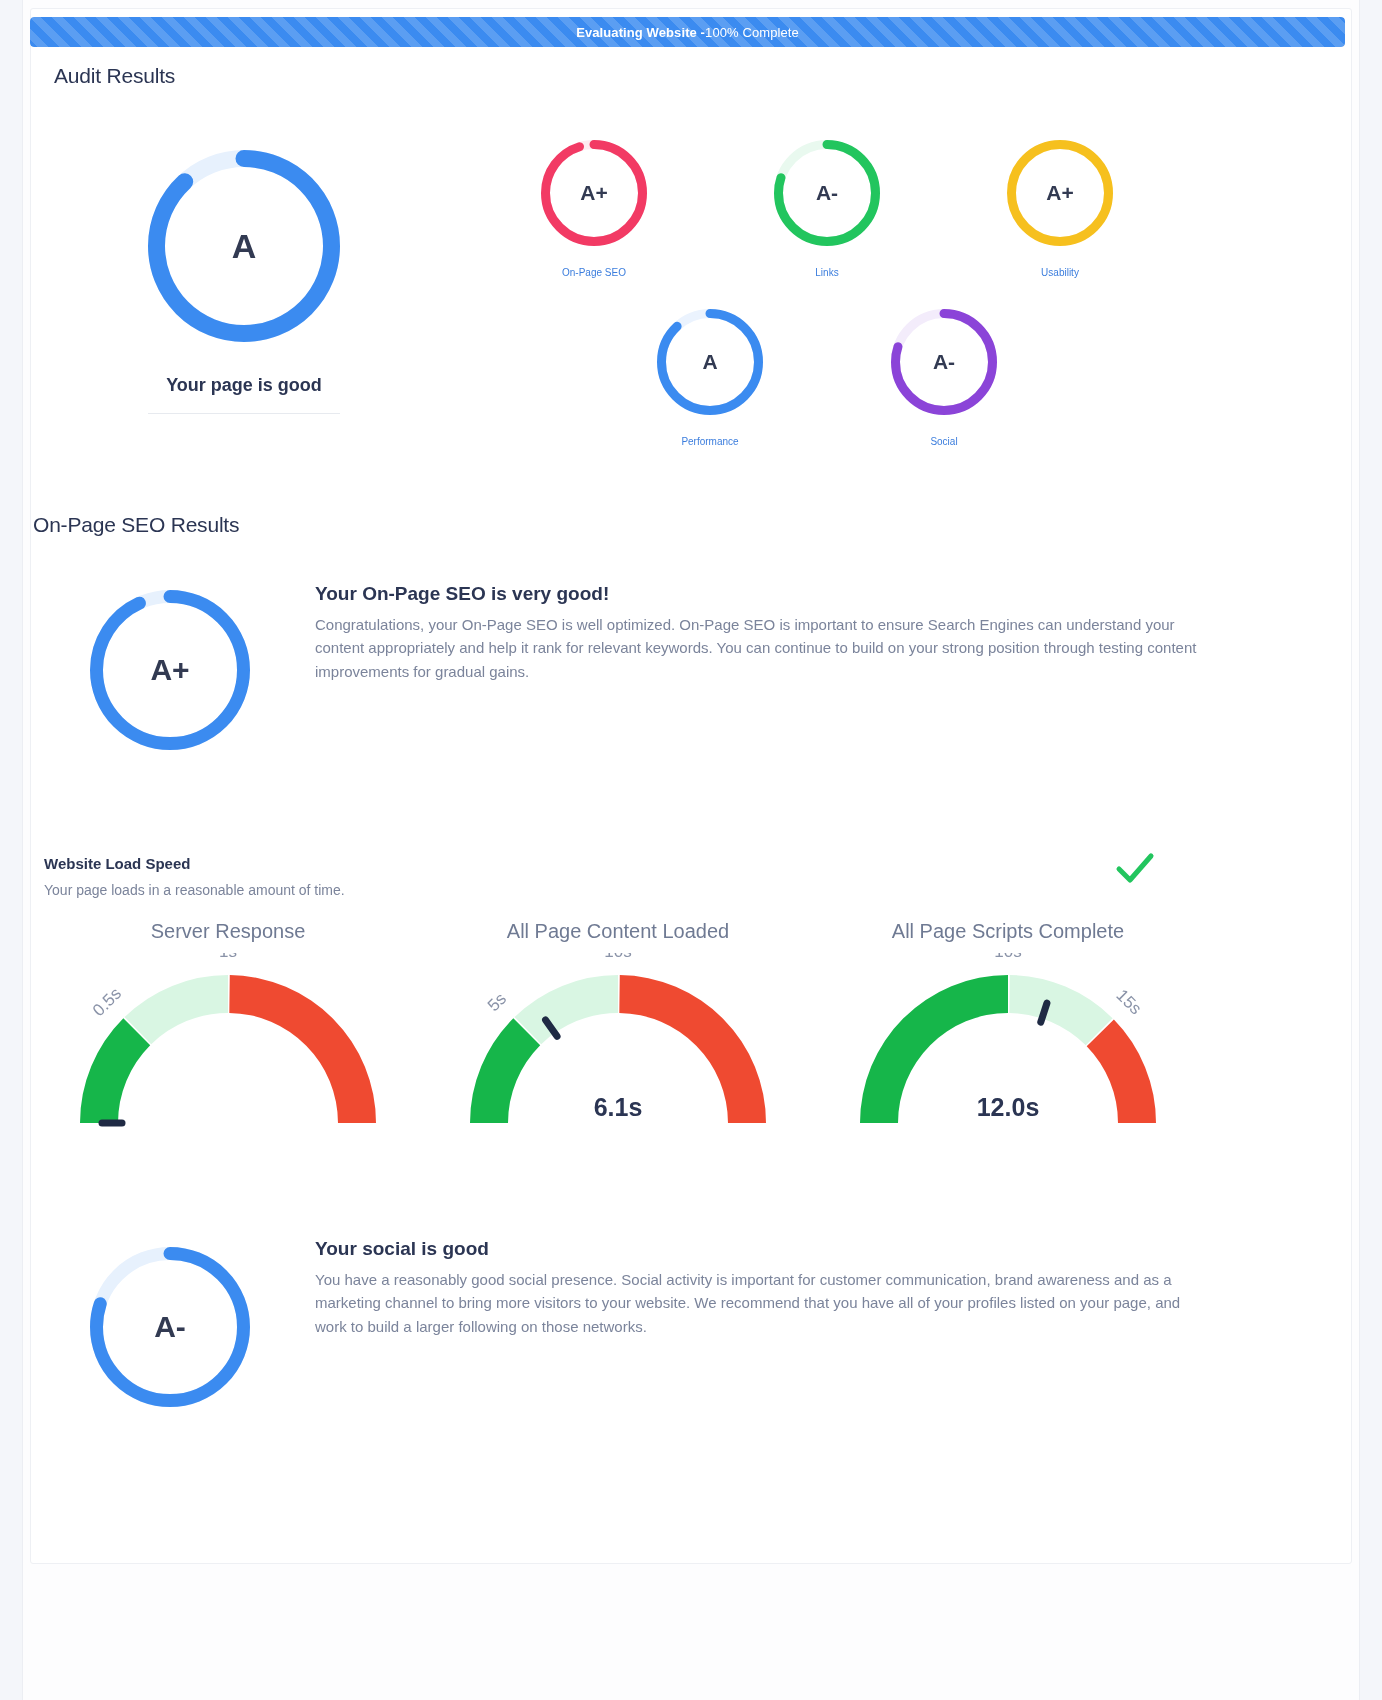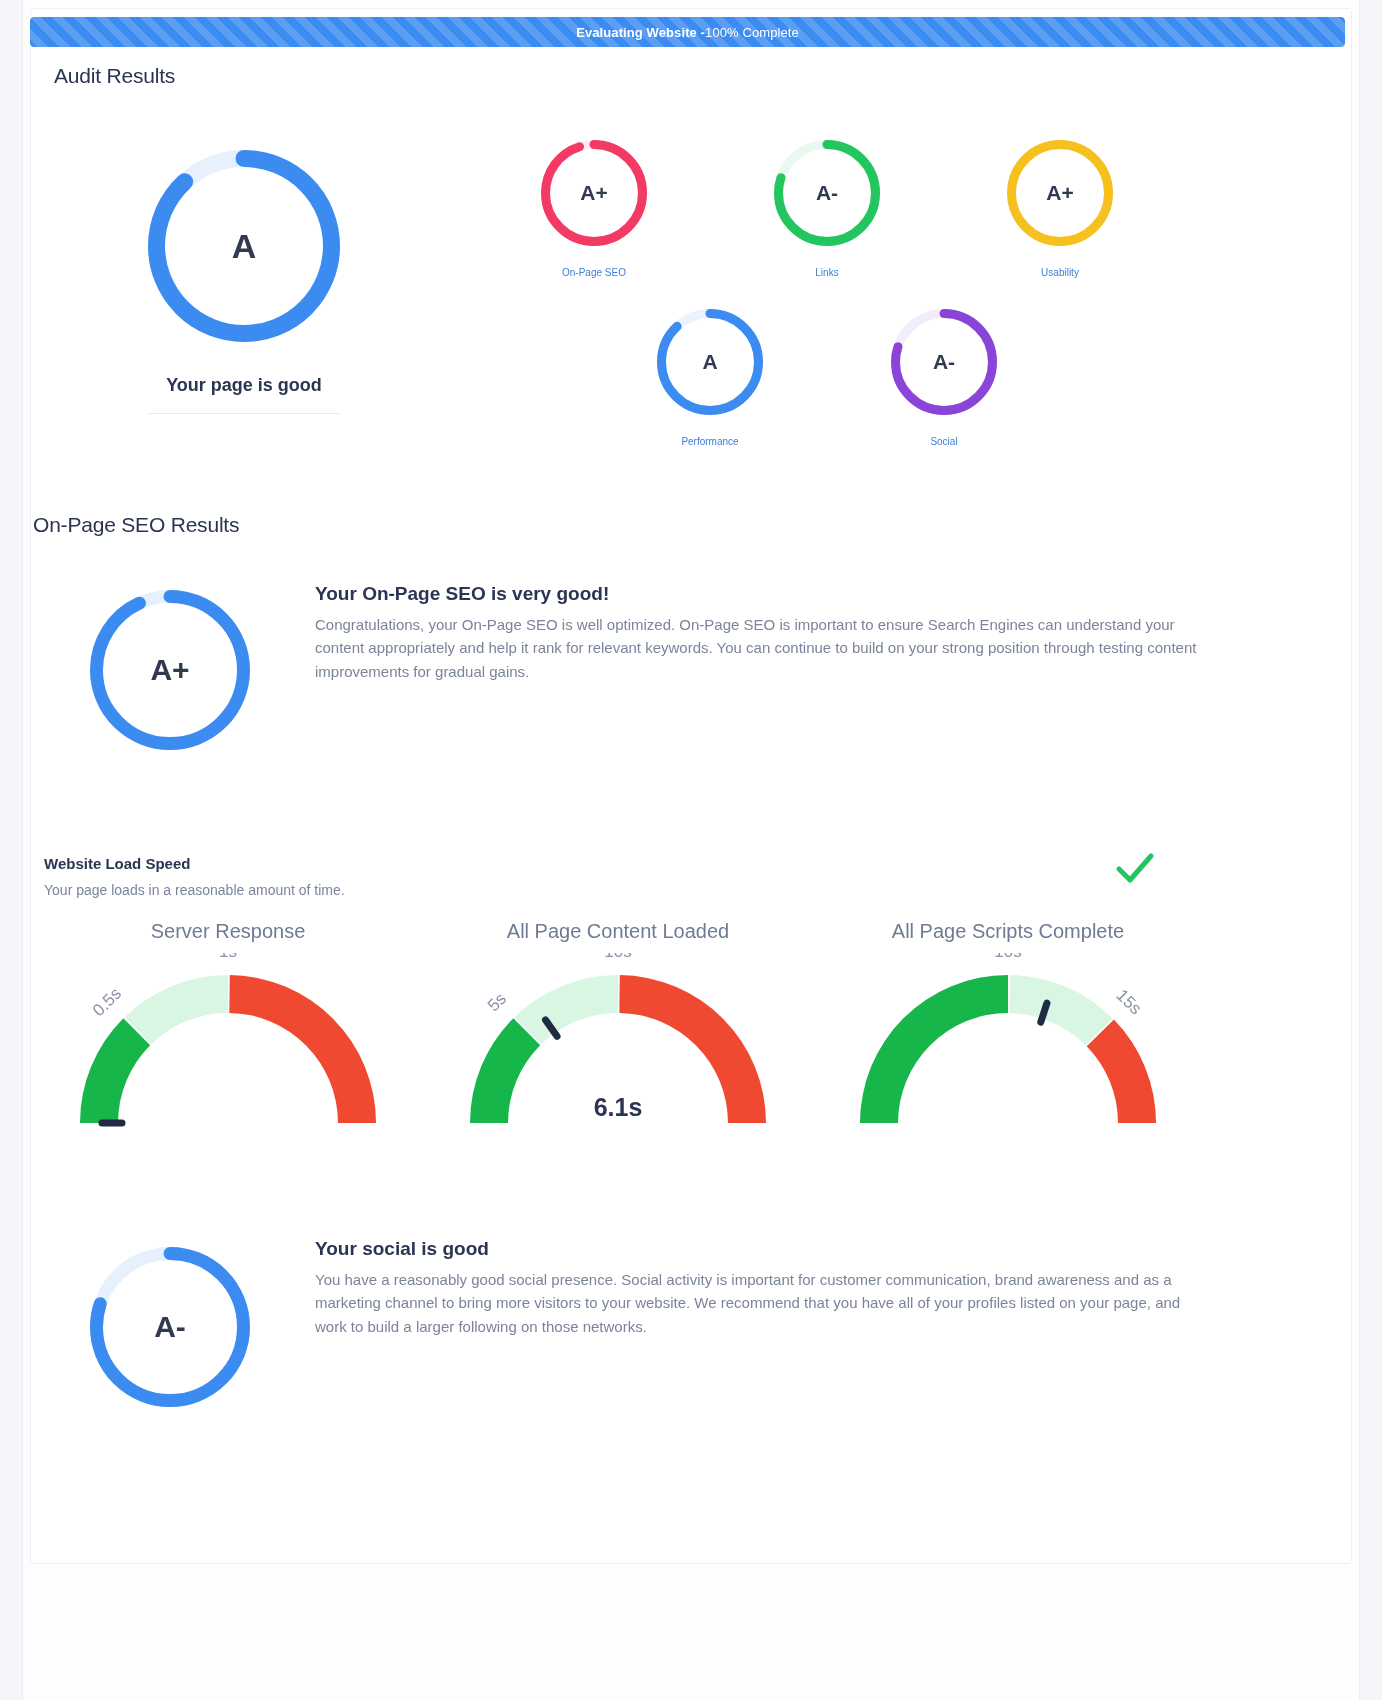--- a/index.html
+++ b/index.html
@@ -332,20 +332,21 @@
           <path d="M 32 170.00000000000003 A 148 148 0 0 1 179.99999999999997 22
           L 179.99999999999997 60 A 110 110 0 0 0 70 170 Z" fill="#16b64a"></path>
           <path d="M 181.7759573763068 22.01065587212861 A 148 148 0 0 1 284.651803615609 65.34819638439095
           L 257.7817459305202 92.21825406947976 A 110 110 0 0 0 181.319968320228 60.007919904960445 Z" fill="#d9f6e3"></path>
           <path d="M 285.90006028005223 66.61152272771737 A 148 148 0 0 1 328 169.99999999999997
           L 290 169.99999999999997 A 110 110 0 0 0 258.709504262201 93.1572128381683 Z" fill="#ef4a31"></path>
           <text x="179.99999999999997" y="0" text-anchor="middle" dominant-baseline="middle" fill="#8a93a8" font-size="17" font-family="&quot;Liberation Sans&quot;, sans-serif" transform="rotate(360 179.99999999999997 0)">10s</text>
           <text x="300.208152801713" y="49.79184719828689" text-anchor="middle" dominant-baseline="middle" fill="#8a93a8" font-size="17" font-family="&quot;Liberation Sans&quot;, sans-serif" transform="rotate(405 300.208152801713 49.79184719828689)">15s</text>
           <line x1="212.7558014037444" y1="69.18800927271371" x2="218.93614129124336" y2="50.16687894681064" stroke="#1f2a44" stroke-width="7" stroke-linecap="round"></line>
         </svg>
+      <div class="gauge-value">12.0s</div>
     </div>
   </div>
 
   <div class="donut" id="donut-social-big">
       <svg width="160" height="160" viewBox="0 0 160 160">
         <circle cx="80" cy="80" r="73.5" fill="none" stroke="#e7f1fd" stroke-width="13"></circle>
         <circle cx="80" cy="80" r="73.5" fill="none" stroke="#3b8bf0" stroke-width="13" stroke-linecap="round" stroke-dasharray="369.45129606215966 461.8141200776996"></circle>
       </svg>
       <div class="center-text">A-</div>
     </div>

